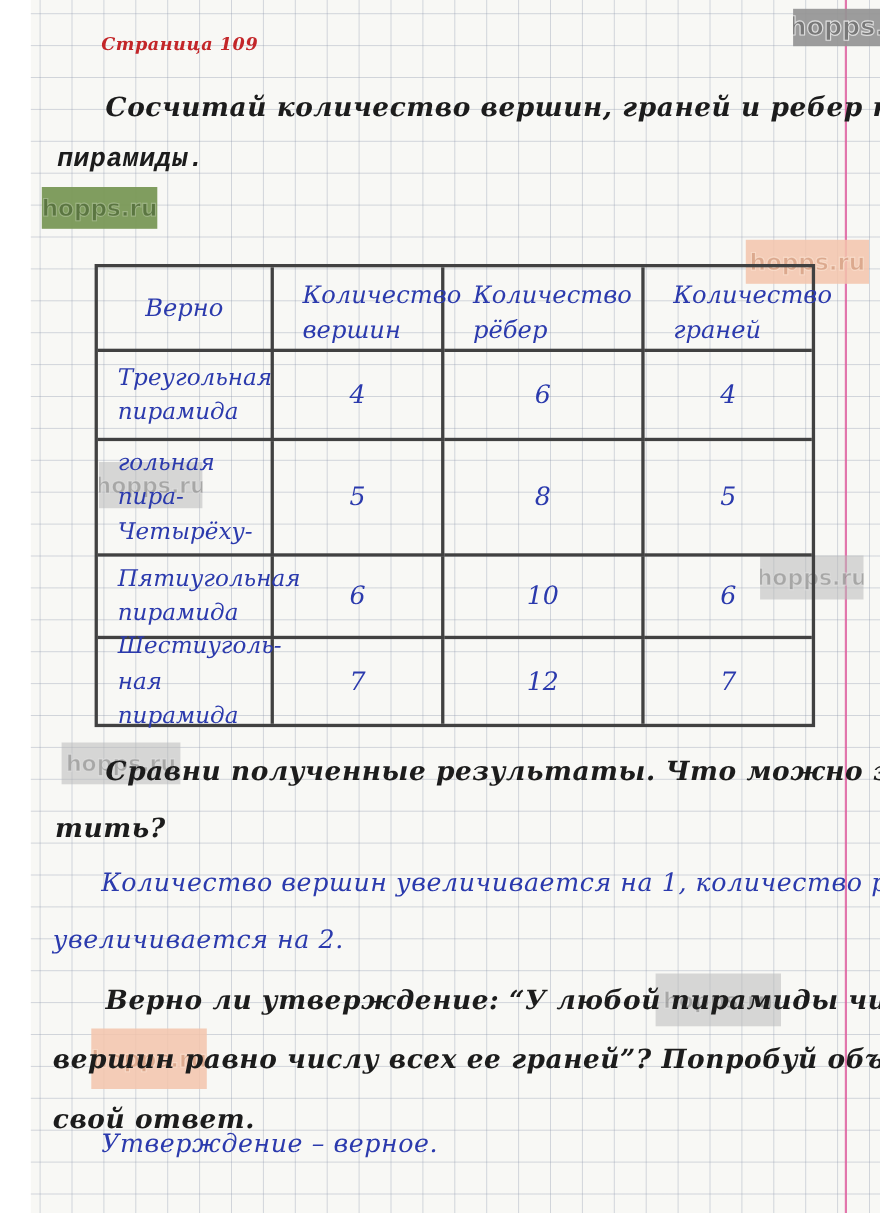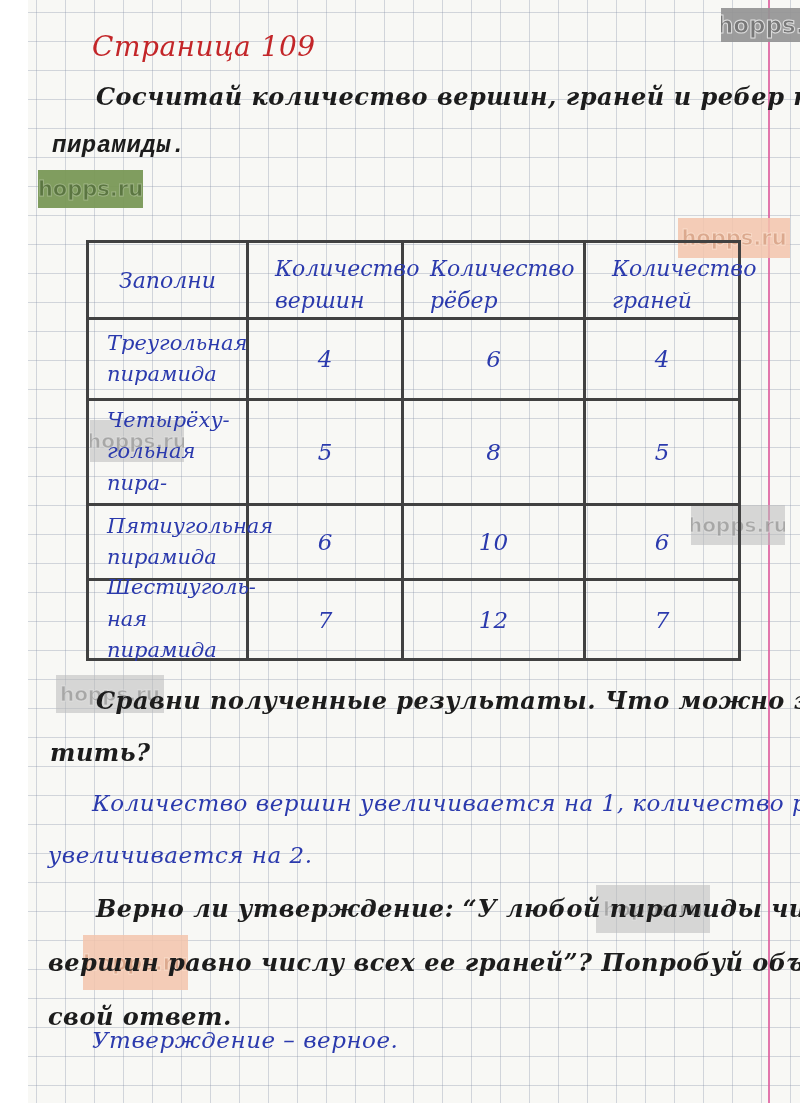--- a/index.html
+++ b/index.html
@@ -38,21 +38,21 @@
   .wm-g2 { left:663px; top:505px; width:94px; height:40px; }
   .wm-g3 { left:28px; top:675px; width:108px; height:38px; }
   .wm-g4 { left:568px; top:885px; width:114px; height:48px; }
   .wm-pink-b { left:55px; top:935px; width:105px; height:55px; background:rgba(243,196,171,0.85);
         font-size:21px; color:rgba(200,140,110,0.55); -webkit-text-stroke:1px rgba(255,235,220,0.6); }
 
   
   .line { position:absolute; z-index:3; font-style:italic; white-space:nowrap; letter-spacing:0.5px; }
   .black { color:#1c1c1c; font-weight:bold; font-size:24px; }
   .blue  { color:#2b3aad; font-weight:normal; font-size:23px; }
-  .red   { color:#c32629; font-weight:normal; font-size:28px; }
+  .red   { color:#c32629; font-weight:bold; font-size:16px; }
 
   
   .tbl { position:absolute; left:58px; top:240px; z-index:3;
          display:grid; grid-template-columns:160px 155px 182px 152px;
          grid-template-rows:77px 81px 105px 75px 77px;
          border:3px solid #414141; background:transparent; }
   .cell { border-right:3px solid #414141; border-bottom:3px solid #414141;
           font-style:italic; color:#2b3aad; }
   .cell.lc { border-right:none; }
   .cell.lr { border-bottom:none; }
@@ -95,21 +95,21 @@
     <span>hopps.ru</span>
   </div>
 
   <div class="line red" style="left:64px; top:30px;">Страница 109</div>
   <div class="line black" style="left:68px; top:82px;">Сосчитай количество вершин, граней и ребер каждой</div>
   <div class="line black" style="left:24px; top:132px;font-family:Liberation Mono, monospace;">пирамиды.</div>
 
   <div class="tbl">
 
     <div class="cell hdr0">
-      <span>Заполни</span>
+      <span>Верно</span>
     </div>
     <div class="cell hdr">
       <span>Количество</span>
       <span>вершин</span>
     </div>
     <div class="cell hdr">
       <span>Количество</span>
       <span>рёбер</span>
     </div>
     <div class="cell hdr lc">
@@ -120,22 +120,22 @@
     <div class="cell name">
       <span>Треугольная</span>
       <span>пирамида</span>
       <span></span>
     </div>
     <div class="cell num">4</div>
     <div class="cell num">6</div>
     <div class="cell num lc">4</div>
 
     <div class="cell name">
+      <span>гольная пира-</span>
       <span>Четырёху-</span>
-      <span>гольная пира-</span>
     </div>
     <div class="cell num">5</div>
     <div class="cell num">8</div>
     <div class="cell num lc">5</div>
 
     <div class="cell name">
       <span>Пятиугольная</span>
       <span>пирамида</span>
       <span></span>
     </div>

